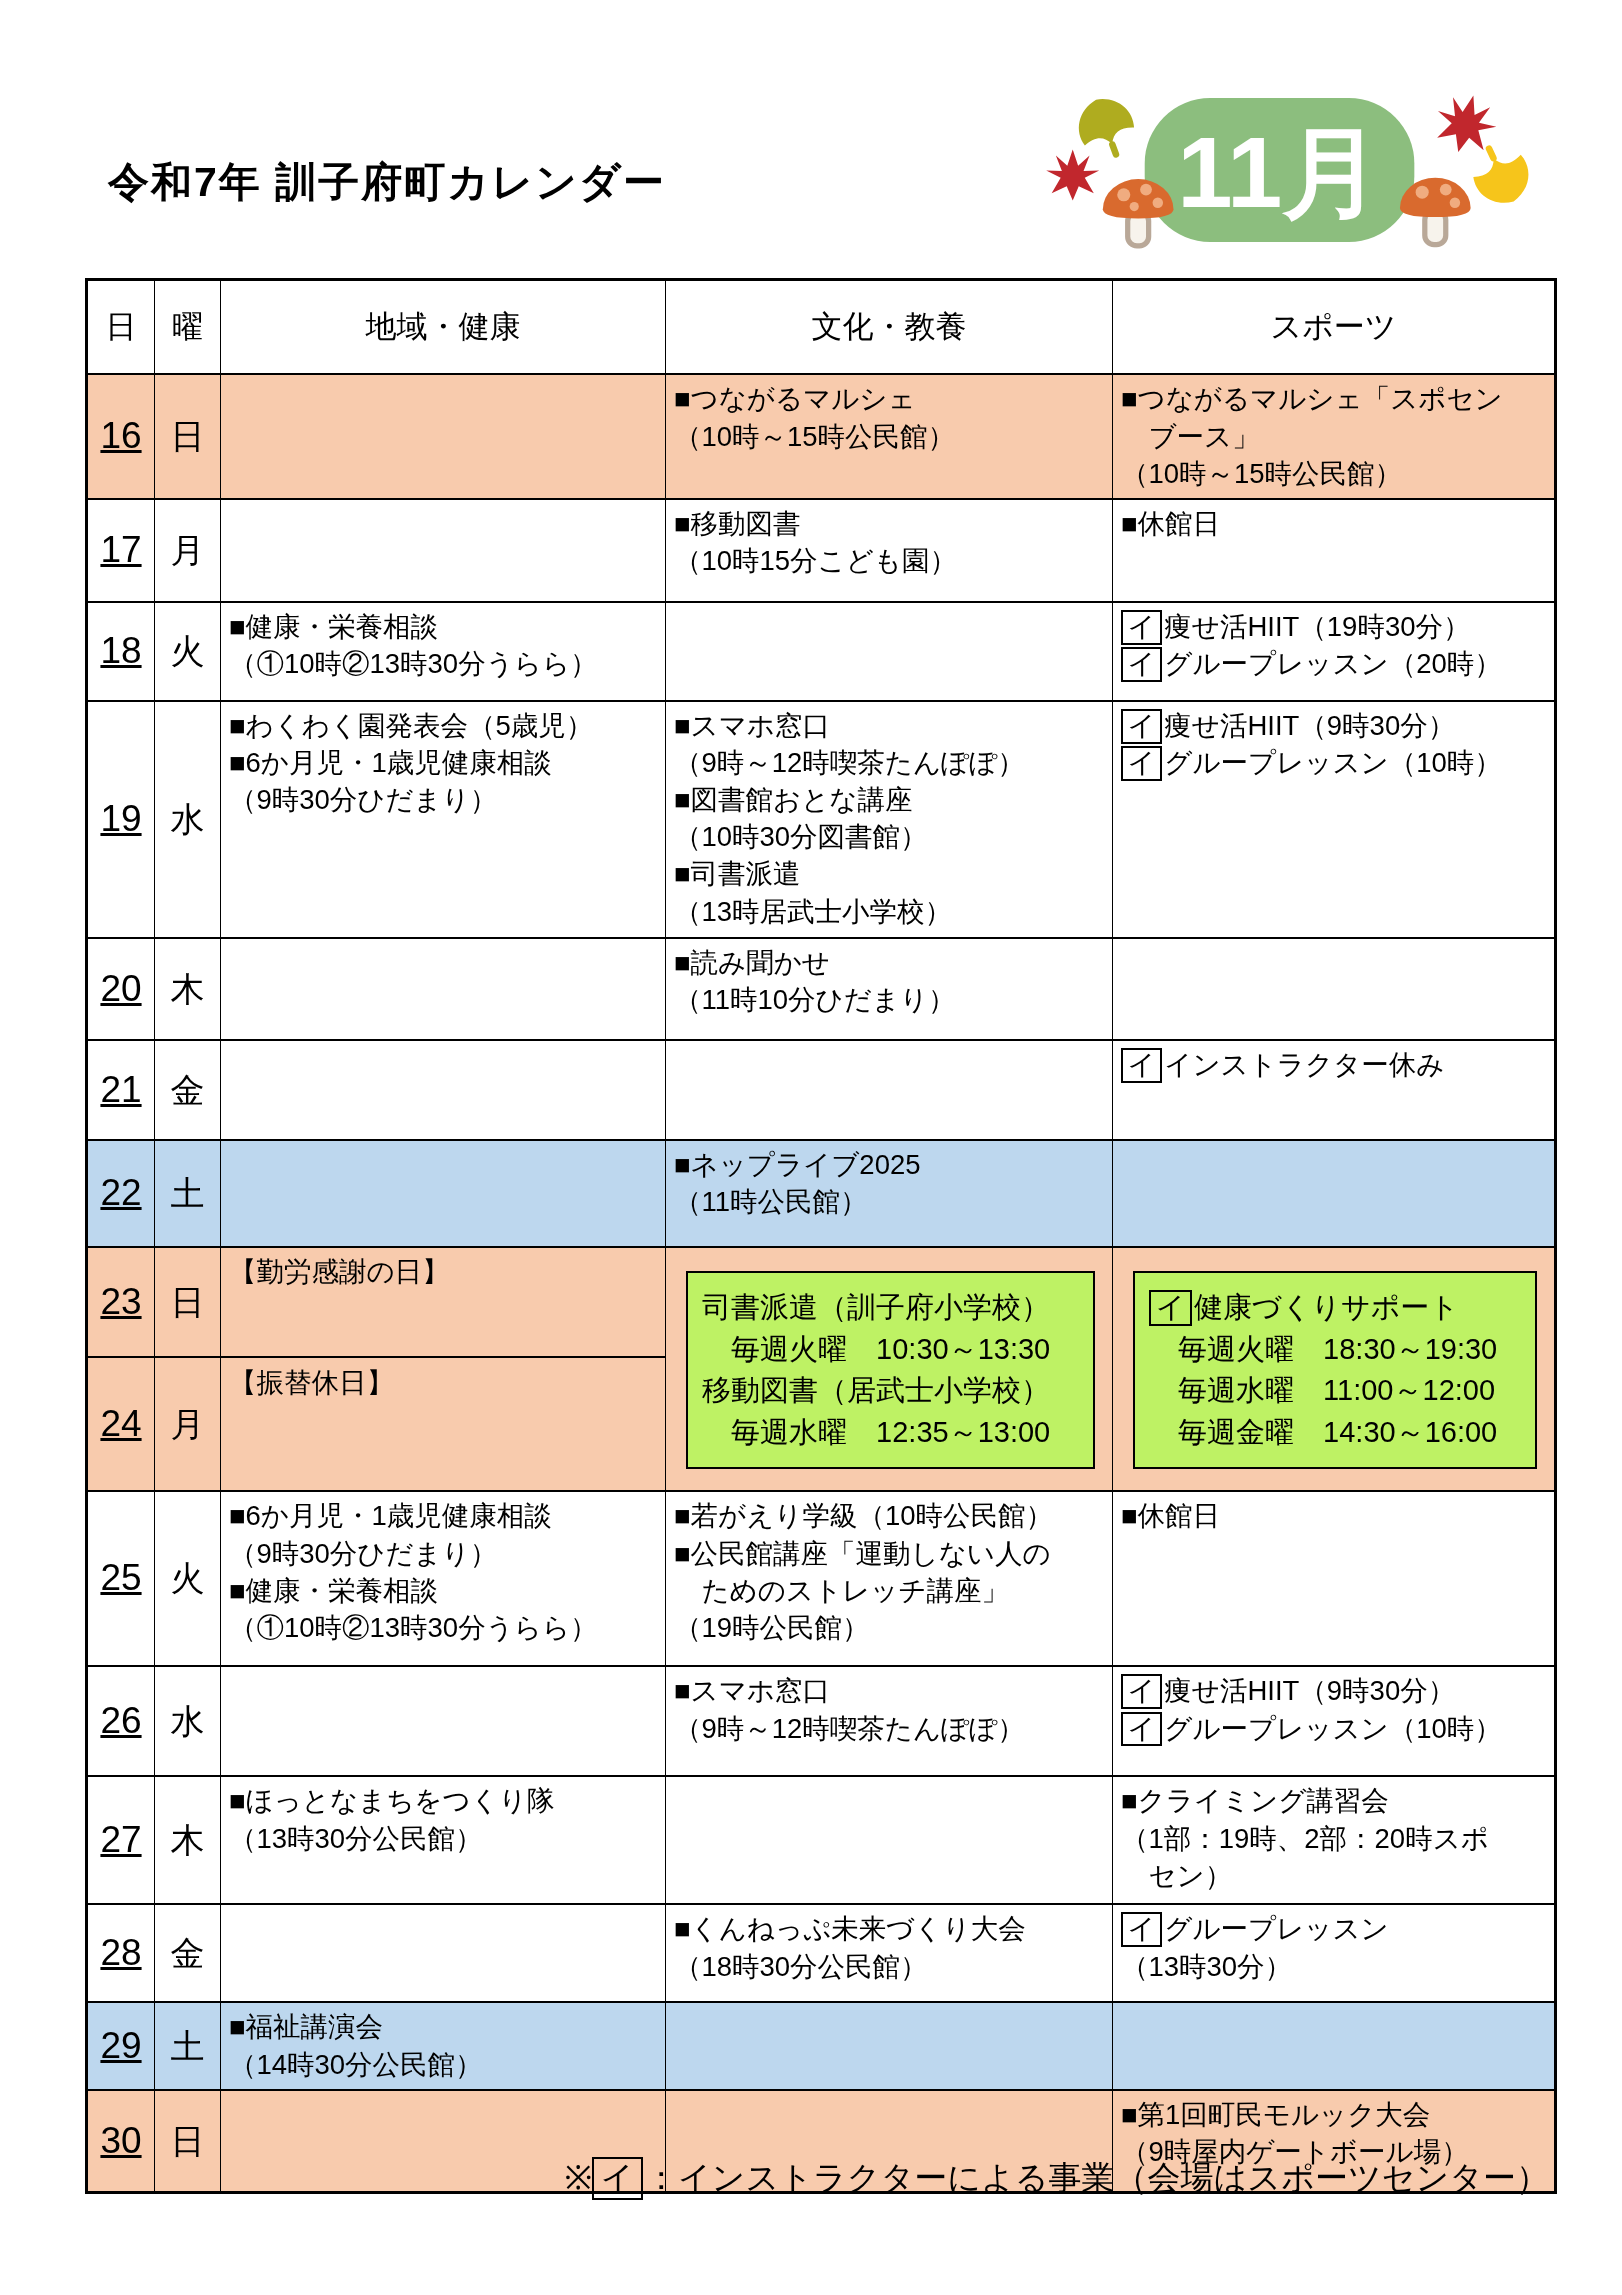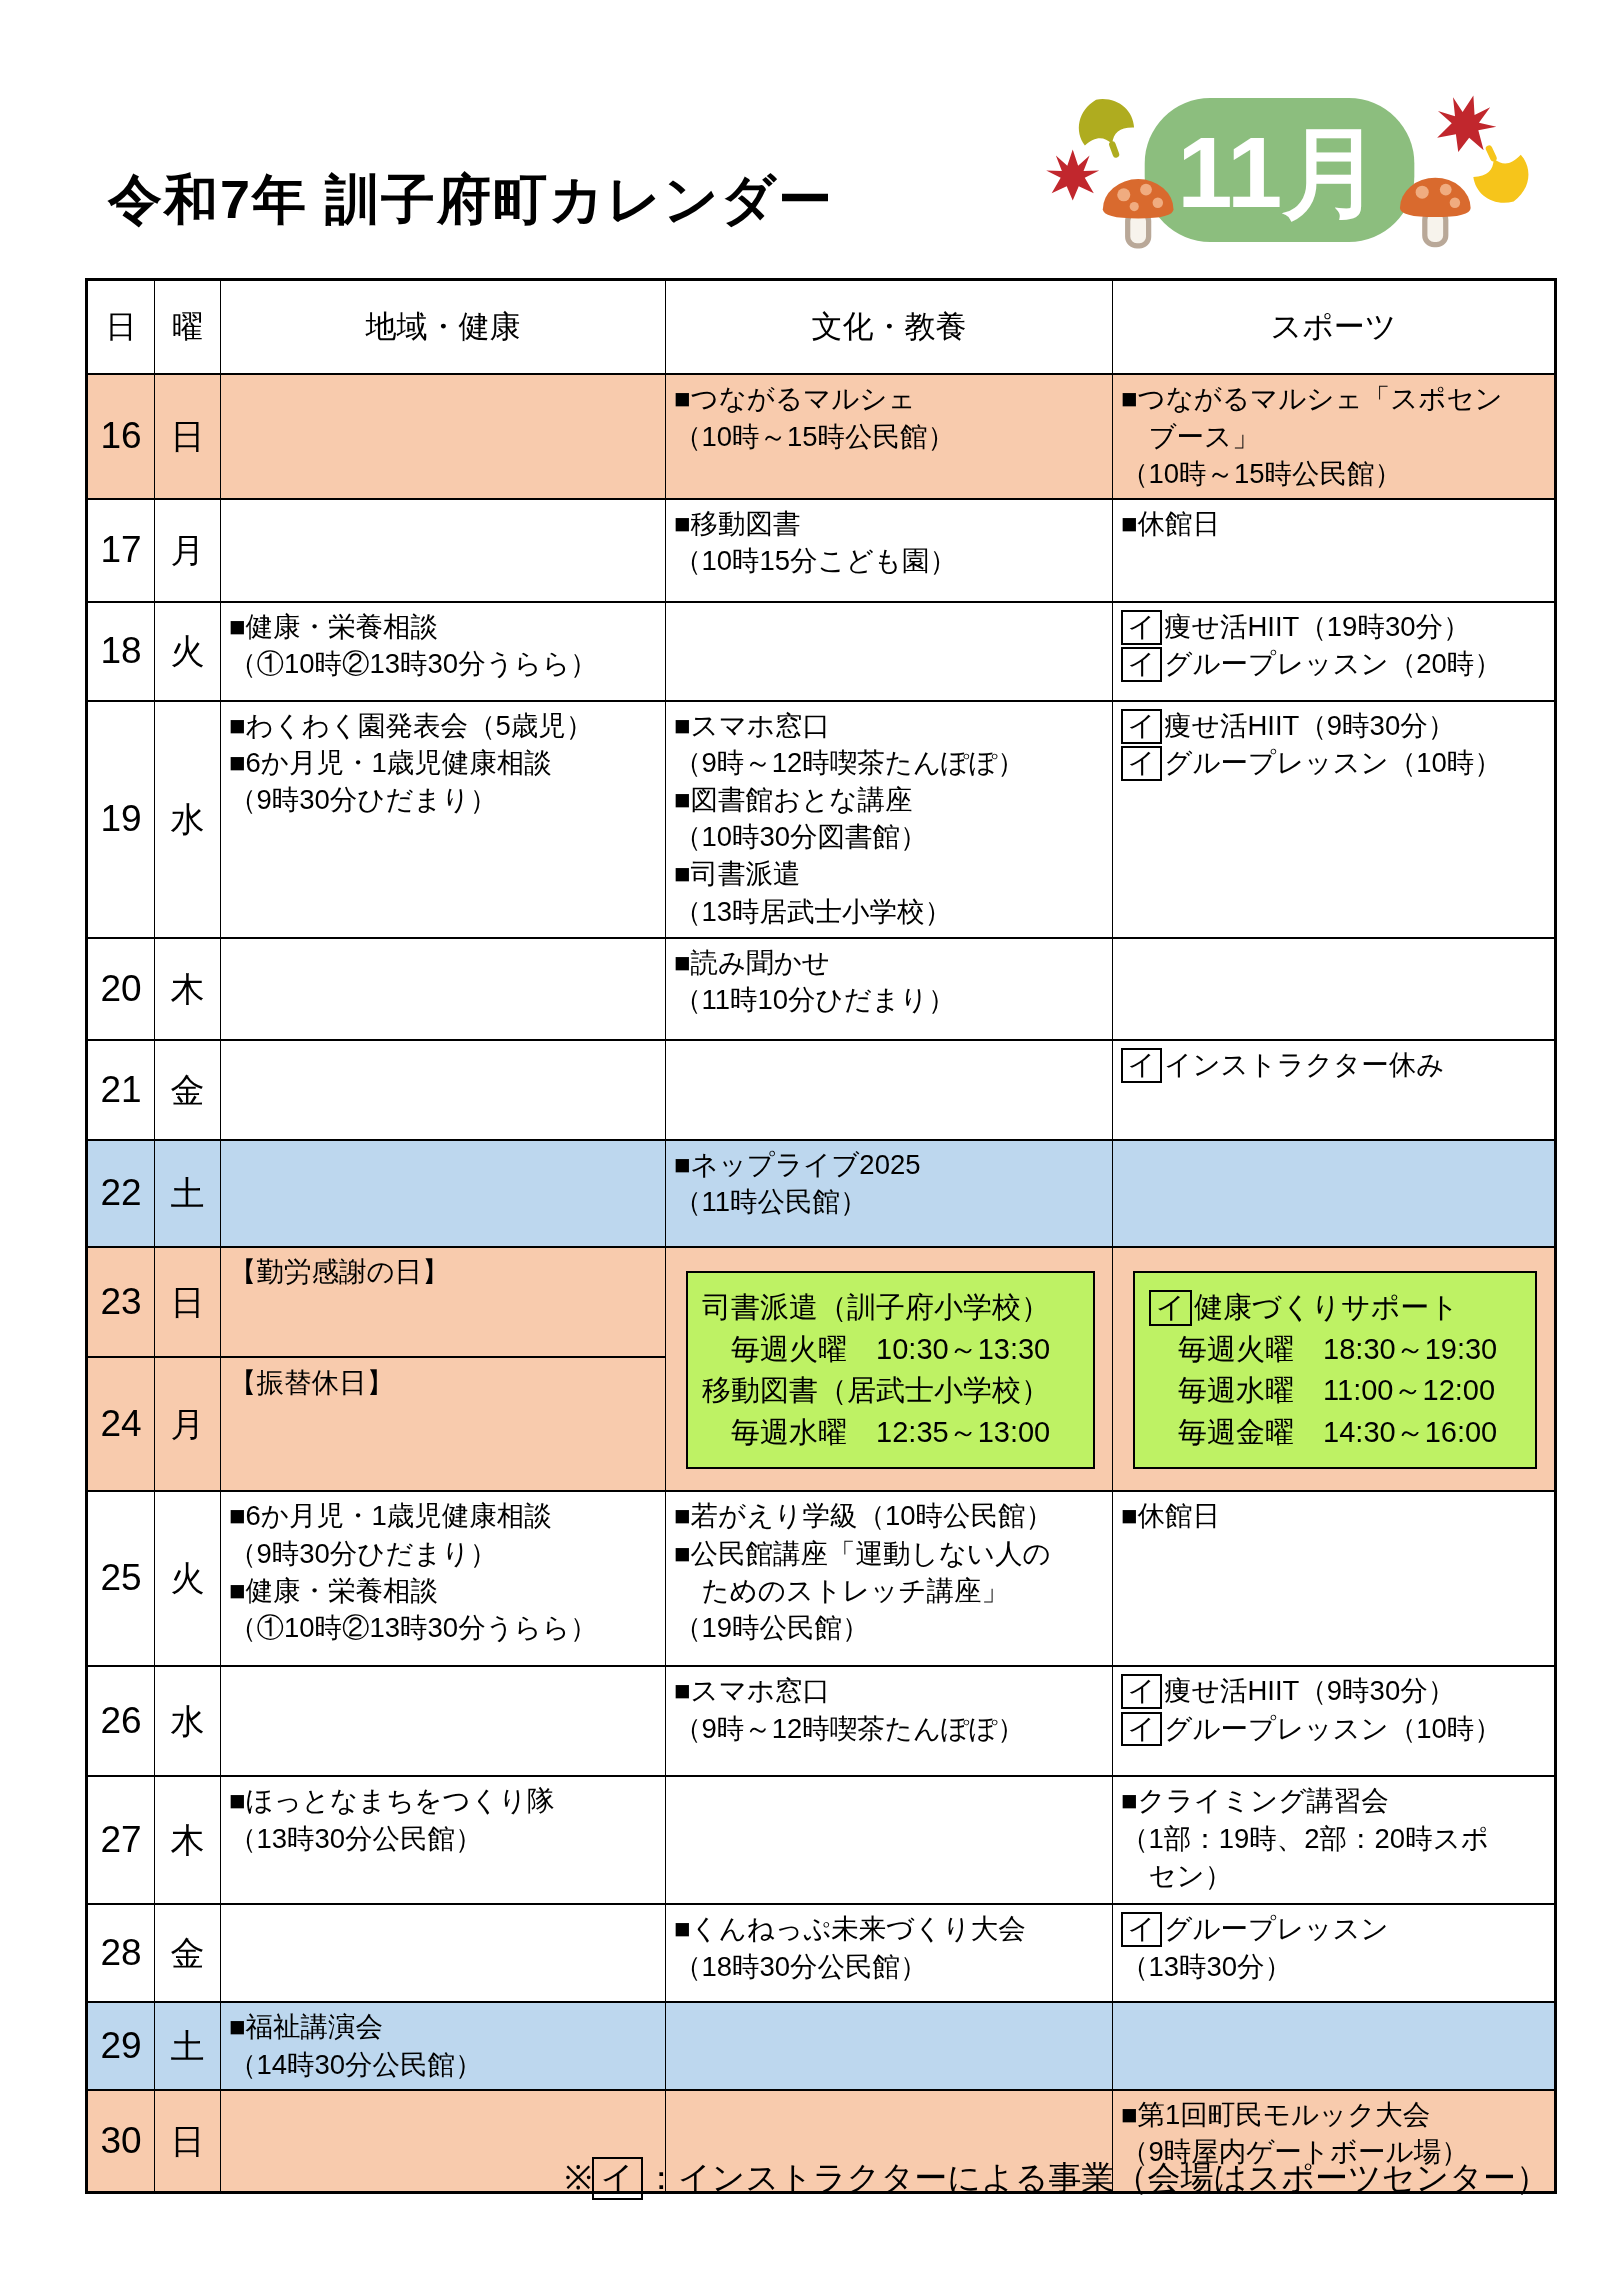--- a/index.html
+++ b/index.html
@@ -1,39 +1,39 @@
 <!DOCTYPE html>
 <html style="--sunday_bg: #F8CBAD; --saturday_bg: #BDD7EE; --badge_green: #8CBE7E; --badge_text: #FFFFFF; --maple_red: #C1272D; --ginkgo_olive: #AFAC1F; --ginkgo_yellow: #F6C51B; --mushroom_cap: #D96A2E; --mushroom_spot: #F0AC80; --mushroom_stem: #B9A898;font-size:10.5px"><head>
 <meta charset="utf-8">
 <style>
   html,body{margin:0;padding:0;}
   body{
     width:1622px;height:2295px;background:#ffffff;color:#000;
     font-family:"Liberation Sans", sans-serif;position:relative;overflow:hidden;
   }
   .page-title{
-    position:absolute;left:108px;top:128px;font-size:54px;font-weight:900;
+    position:absolute;left:108px;top:128px;font-size:41px;font-weight:900;
     letter-spacing:2px;white-space:nowrap;
   }
   .badge-svg{position:absolute;left:1040px;top:75px;width:517px;height:203px;}
   table.cal{
     position:absolute;left:85px;top:278px;width:1469px;
     table-layout:fixed;border-collapse:collapse;border:3.9px solid #000;
   }
   .cal th,.cal td{
     border-left:1.3px solid #000;border-right:1.3px solid #000;
     border-top:2.6px solid #000;border-bottom:2.6px solid #000;
     overflow:hidden;
   }
   .cal th{
     font-size:31px;font-weight:500;text-align:center;vertical-align:middle;
     background:#fff;height:90px;
   }
   .cal td{vertical-align:top;padding:5.2px 5.2px 5.2px 7.9px;font-size:27.5px;line-height:1.3;}
-  .cal td.day{font-size:37px;text-align:center;vertical-align:middle;padding:0;}
+  .cal td.day{font-size:37px;text-align:center;vertical-align:middle;padding:0;text-decoration:underline;}
   .cal td.wd{font-size:34px;text-align:center;vertical-align:middle;padding:0;}
   tr.o td{background:var(--sunday_bg,#F8CBAD);}
   tr.b td{background:var(--saturday_bg,#BDD7EE);}
   .ln{white-space:pre-wrap;margin:1.3px 0;}
   .boxed{
     display:inline-block;border:2px solid #000;padding:0 4.6px;line-height:1.1;
     margin-right:2px;background:transparent;
   }
   .wbox{
     background:#bef264;border:2.6px solid #000;margin:18.3px 11.8px 15.7px 11.8px;

